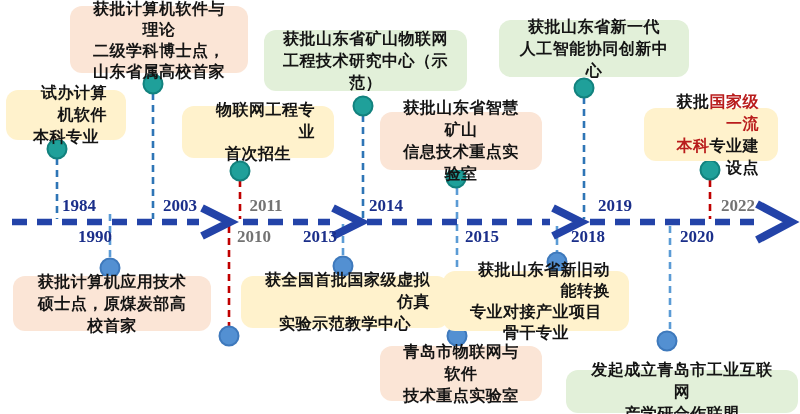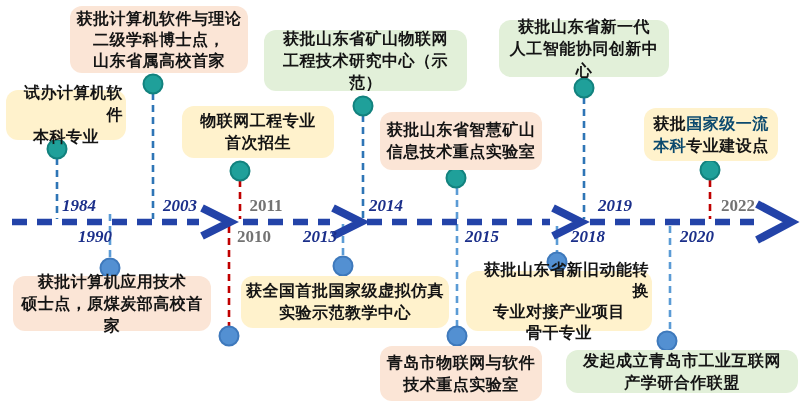--- a/index.html
+++ b/index.html
@@ -5,32 +5,32 @@
   html,body{margin:0;padding:0;background:#ffffff;}
   .stage{
     position:relative;width:800px;height:414px;background:#ffffff;
     font-family:"Liberation Serif", serif;overflow:hidden;
   }
   .layer{position:absolute;left:0;top:0;}
   .box{
     position:absolute;border-radius:12px;
     display:flex;flex-direction:column;justify-content:center;align-items:center;
     font-weight:bold;color:#141414;text-align:center;
-    font-size:16px;line-height:22px;letter-spacing:.5px;padding:1px 3px;box-sizing:border-box;
+    font-size:16px;line-height:22px;letter-spacing:.5px;padding:1px 19px;box-sizing:border-box;
   }
   .yellow{background:#FFF2CC;text-align:right;}
   .peach{background:#FBE5D6;}
   .green{background:#E2F0D9;}
   .tight{line-height:21px;}
-  .rt{color:#0c4a6e;}
+  .rt{color:#b91c1c;}
   .yr{
     position:absolute;transform:translateX(-50%);
     font-weight:bold;font-size:17px;line-height:17px;white-space:nowrap;
   }
-  .navy{color:#1B2F8A;font-style:italic;}
+  .navy{color:#1B2F8A;}
   .red{color:#737373;}
 </style>
 </head>
 <body>
 
 <div class="stage">
 
   <svg class="layer" width="800" height="414" viewBox="0 0 800 414">
 
     <g fill="none" stroke-width="2.6" stroke-dasharray="7 5">
@@ -112,21 +112,21 @@
   <div class="box green" style="left:264px;top:30px;width:203px;height:61px">
     <div>获批山东省矿山物联网</div>
     <div>工程技术研究中心（示范）</div>
   </div>
 
   <div class="box peach" style="left:380px;top:112px;width:162px;height:58px">
     <div>获批山东省智慧矿山</div>
     <div>信息技术重点实验室</div>
   </div>
 
-  <div class="box green" style="left:499px;top:20px;width:170px;height:57px">
+  <div class="box green" style="left:499px;top:20px;width:190px;height:57px">
     <div>获批山东省新一代</div>
     <div>人工智能协同创新中心</div>
   </div>
 
   <div class="box yellow" style="left:644px;top:108px;width:134px;height:53px">
     <div><span>获批</span><span class="rt">国家级一流</span></div>
     <div><span class="rt">本科</span><span>专业建设点</span></div>
   </div>
 
   <div class="box peach" style="left:13px;top:276px;width:198px;height:55px">
@@ -138,24 +138,24 @@
   <div class="box yellow" style="left:241px;top:276px;width:208px;height:52px">
     <div>获全国首批国家级虚拟仿真</div>
     <div>实验示范教学中心</div>
   </div>
 
   <div class="box peach" style="left:380px;top:346px;width:162px;height:55px">
     <div>青岛市物联网与软件</div>
     <div>技术重点实验室</div>
   </div>
 
-  <div class="box yellow tight" style="left:466px;top:271px;width:186px;height:60px">
+  <div class="box yellow tight" style="left:443px;top:271px;width:186px;height:60px">
     <div>获批山东省新旧动能转换</div>
     <div>专业对接产业项目</div>
     <div>骨干专业</div>
   </div>
 
-  <div class="box green" style="left:566px;top:350px;width:232px;height:43px">
+  <div class="box green" style="left:566px;top:370px;width:232px;height:43px">
     <div>发起成立青岛市工业互联网</div>
     <div>产学研合作联盟</div>
   </div>
 
 </div>
 
 </body></html>

